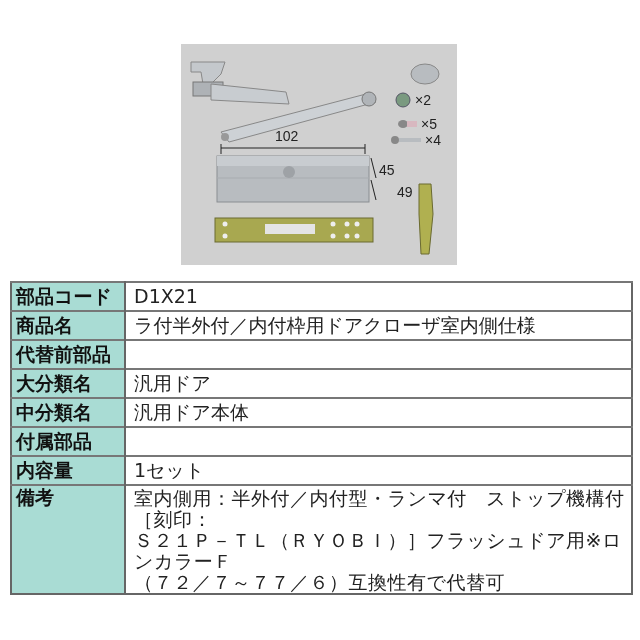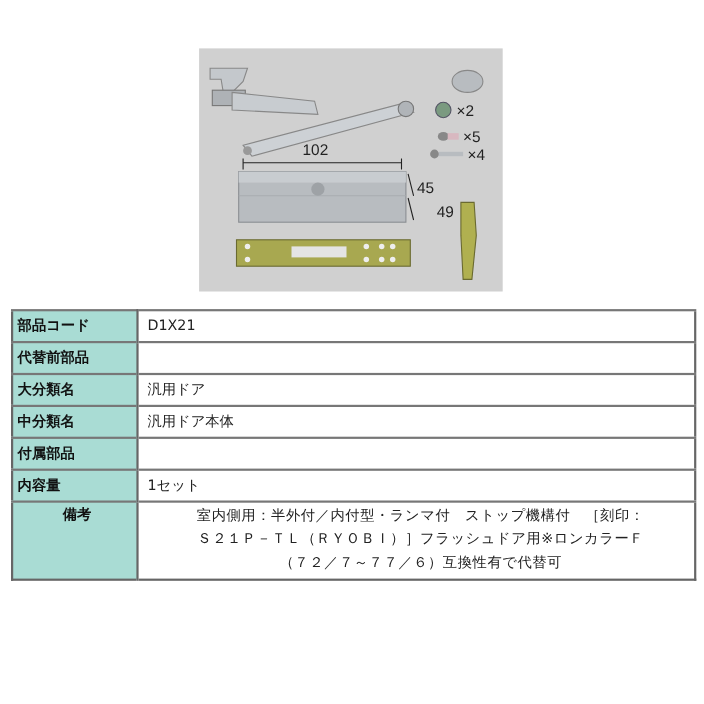--- a/index.html
+++ b/index.html
@@ -19,31 +19,31 @@
       position: absolute; font-family: "Liberation Sans", sans-serif; font-size: 14px; color: #222;
     }
     table.spec {
       position: absolute; left: 10px; top: 281px; width: 623px;
       border-collapse: collapse;
       border: 2px solid #666;
     }
     table.spec td {
       border: 1px solid #777;
       border-top: 2px solid #777;
-      font-size: 13px; color: #222;
+      font-size: 19px; color: #222;
       padding: 0 0 0 4px;
       height: 27px; vertical-align: middle;
       line-height: 17px;
     }
     table.spec td.label {
       width: 108px; background: #a9dcd4; font-weight: bold; color: #111;
       border-right: 2px solid #666;
     }
     table.spec td.value { background: #ffffff; padding-left: 8px; }
-    table.spec tr.remarks td { height: 66px; vertical-align: top; padding-top: 3px; text-align: center; }
+    table.spec tr.remarks td { height: 66px; vertical-align: top; padding-top: 3px; }
     table.spec tr.remarks td.value { letter-spacing: 0.5px; line-height: 21px; padding-top: 2px; margin-left: 17px; }
   </style>
 </head>
 <body>
 
 <div class="photo">
   <svg width="276" height="221" viewBox="0 0 276 221">
 
     <polygon points="10,18 44,18 40,30 30,40 22,40 20,28 10,28" fill="#c4c8cc" stroke="#888" stroke-width="1"></polygon>
     <rect x="12" y="38" width="30" height="14" fill="#aeb2b6" stroke="#777"></rect>
@@ -92,20 +92,24 @@
   <span class="qty-label" style="left:244px;top:88px;">×4</span>
 </div>
 
 <table class="spec">
   <tbody>
     <tr>
       <td class="label">部品コード</td>
       <td class="value">D1X21</td>
     </tr>
     <tr>
+      <td class="label">商品名</td>
+      <td class="value">ラ付半外付／内付枠用ドアクローザ室内側仕様</td>
+    </tr>
+    <tr>
       <td class="label">代替前部品</td>
       <td class="value"></td>
     </tr>
     <tr>
       <td class="label">大分類名</td>
       <td class="value">汎用ドア</td>
     </tr>
     <tr>
       <td class="label">中分類名</td>
       <td class="value">汎用ドア本体</td>

